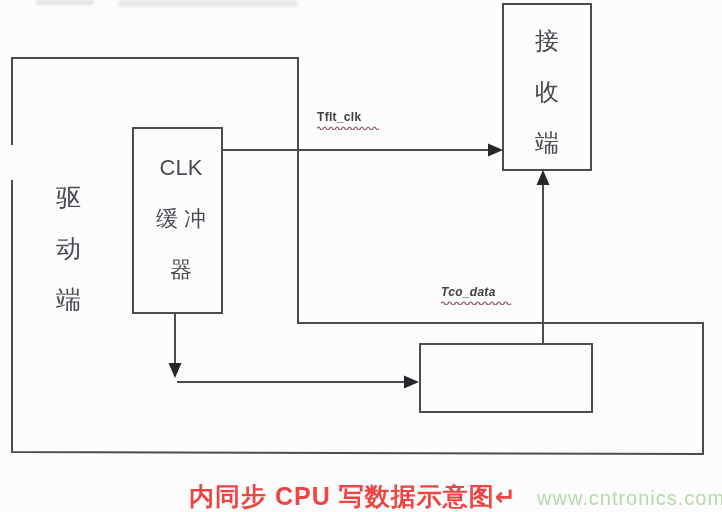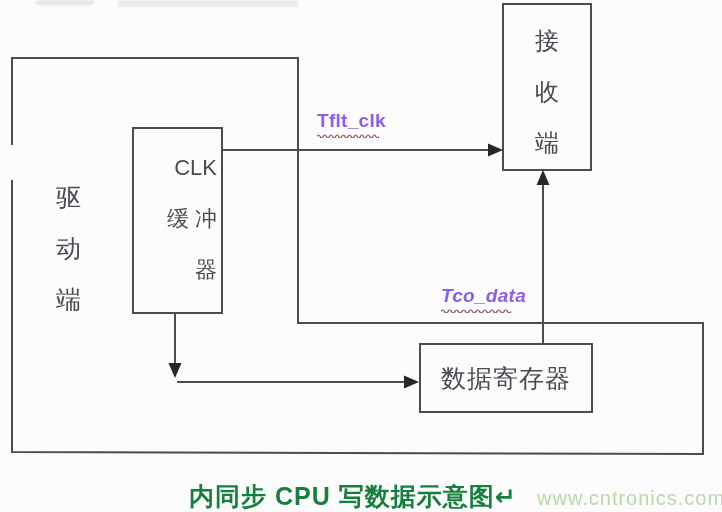--- a/index.html
+++ b/index.html
@@ -22,47 +22,47 @@
   .smudge.s2 { left: 118px; top: 0; width: 180px; height: 7px; opacity: .8; }
 
   
   .node-label {
     position: absolute;
     color: #4a4a52;
     white-space: pre-line;
     line-height: 51px;
   }
   .driver-label   { left: 48px;  top: 172px; width: 42px; text-align: center; font-size: 25px; letter-spacing: 1px; }
-  .clkbuf-label   { left: 145px; top: 142px; width: 72px; text-align: right;  font-size: 22px; }
+  .clkbuf-label   { left: 145px; top: 142px; width: 72px; text-align: center;  font-size: 22px; }
   .receiver-label { left: 503px; top: 15px;  width: 88px; text-align: center; font-size: 24px; }
   .register-label {
     left: 420px; top: 344px; width: 172px; height: 68px;
     display: flex; align-items: center; justify-content: center;
     font-size: 25px; line-height: 25px; letter-spacing: 1px;
   }
 
   
   .netlabel {
     position: absolute;
-    font-size: 19px;
+    font-size: 12px;
     font-weight: 600;
-    color: #8b5cf6;
+    color: #404040;
     letter-spacing: 0.3px;
     white-space: nowrap;
   }
   .netlabel svg.squiggle { display: block; height: 5px; margin-top: 1px; }
   .lbl-tflt-clk  { left: 317px; top: 110px; width: 62px; }
   .lbl-tflt-data { left: 564px; top: 234px; width: 78px; }
   .lbl-tco-data  { left: 441px; top: 285px; width: 70px; font-style: italic; }
 
   .caption {
     position: absolute;
     left: 189px; top: 480px;
     font-size: 25px; font-weight: 600;
-    color: #15803d;
+    color: #ef4444;
     letter-spacing: 1px;
     white-space: nowrap;
   }
   .watermark {
     position: absolute;
     left: 537px; top: 487px;
     font-size: 20px;
     color: #b6d9a8;
     letter-spacing: 1px;
     white-space: nowrap;
@@ -108,21 +108,20 @@
 端</div>
 
   <div class="node-label clkbuf-label">CLK
 缓 冲
 器</div>
 
   <div class="node-label receiver-label">接
 收
 端</div>
 
-  <div class="node-label register-label">数据寄存器</div>
 
   <div class="netlabel lbl-tflt-clk">
     <span>Tflt_clk</span>
     <svg class="squiggle" width="62" viewBox="0 0 60 5" preserveAspectRatio="none">
       <path d="M0 3.5 Q1.5 0.5 3 3.5 T6 3.5 T9 3.5 T12 3.5 T15 3.5 T18 3.5 T21 3.5 T24 3.5 T27 3.5 T30 3.5 T33 3.5 T36 3.5 T39 3.5 T42 3.5 T45 3.5 T48 3.5 T51 3.5 T54 3.5 T57 3.5 T60 3.5" fill="none" stroke="#8a5252" stroke-width="1.2"></path>
     </svg>
   </div>
 
 
   <div class="netlabel lbl-tco-data">

